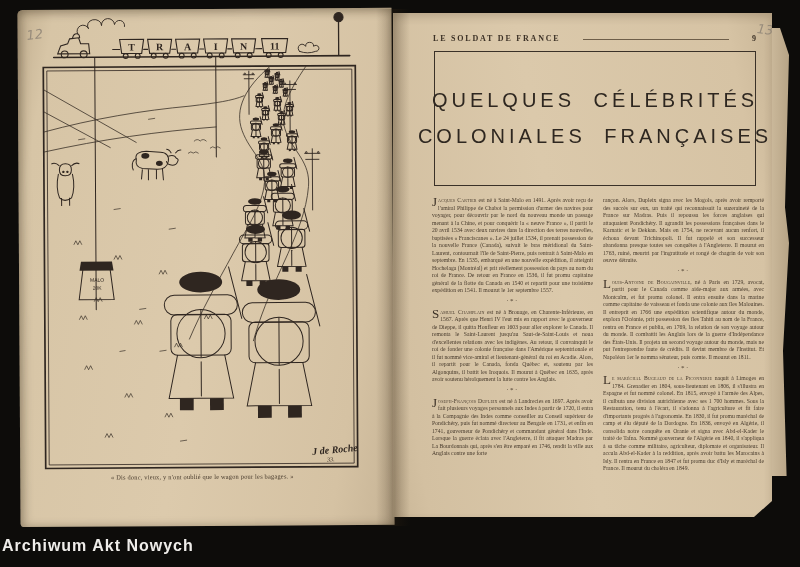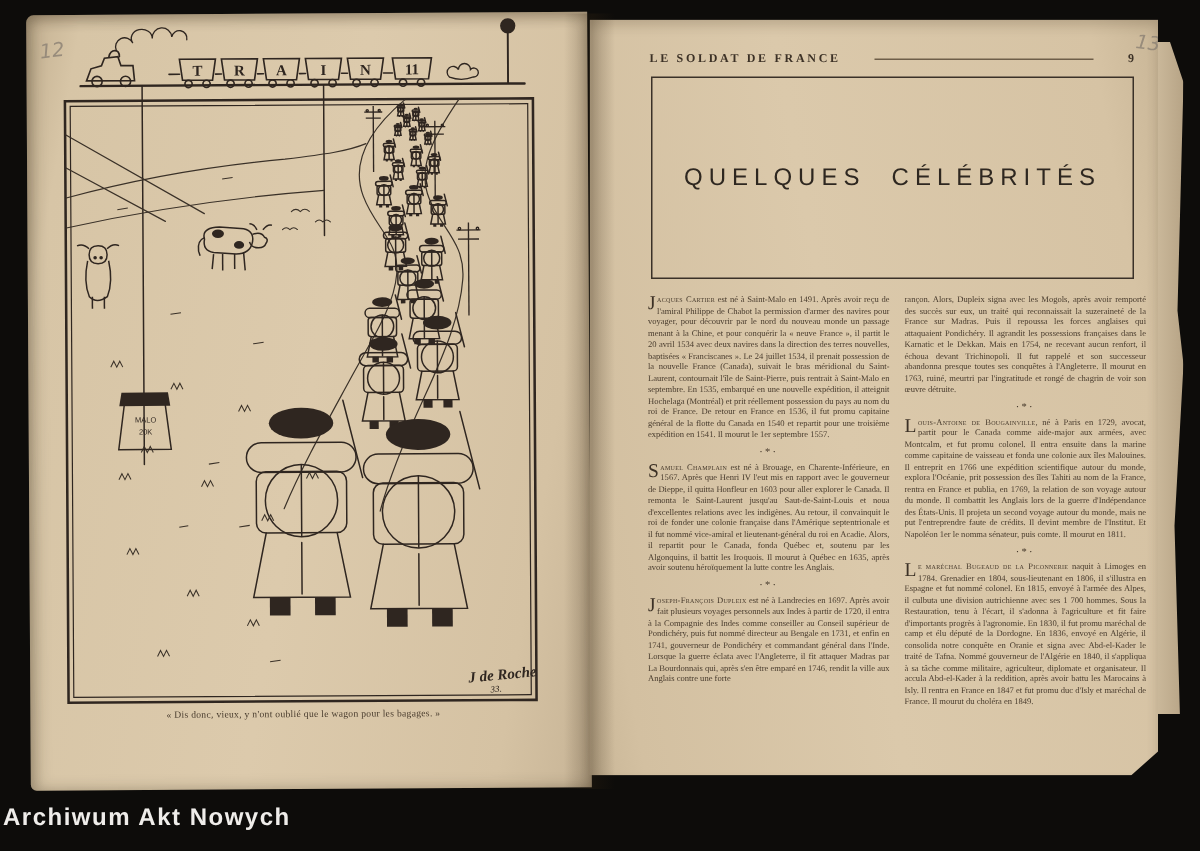--- a/index.html
+++ b/index.html
@@ -59,21 +59,21 @@
   }
   .rp-rule{flex:1;height:1px;background:#6e5e49;margin-top:1px;}
   .rp-pagenum{font:700 8px "Liberation Serif",serif;color:#3c3126;}
 
   .title-box{
     position:absolute;left:41px;top:38px;width:322px;height:135px;
     border:1.4px solid #3a3128;box-sizing:border-box;
     display:flex;flex-direction:column;align-items:center;justify-content:center;gap:13px;
   }
   .title-line{
-    font-family:"Liberation Sans",sans-serif;font-size:16px;font-weight:400;
+    font-family:"Liberation Sans",sans-serif;font-size:20px;font-weight:400;
     letter-spacing:4px;word-spacing:9px;color:#2e2720;white-space:nowrap;
   }
 
   .col{
     position:absolute;top:184px;width:161px;height:324px;overflow:hidden;
     font-size:5.7px;line-height:7.5px;text-align:justify;color:#473a2c;
   }
   .col-l{left:39px;}
   .col-r{left:210px;}
   .art{margin:0;}
@@ -324,20 +324,21 @@
     <div class="pencil pencil-13">13</div>
 
     <div class="rp-header">
       <span class="rp-journal">LE SOLDAT DE FRANCE</span>
       <span class="rp-rule"></span>
       <span class="rp-pagenum">9</span>
     </div>
 
     <div class="title-box">
       <div class="title-line">QUELQUES CÉLÉBRITÉS</div>
+      <div class="title-line">COLONIALES FRANÇAISES</div>
     </div>
 
     <div class="col col-l">
       <p class="art"><span class="dc">J</span><span class="nm">acques Cartier</span><span> est né à Saint-Malo en 1491. Après avoir reçu de l'amiral Philippe de Chabot la permission d'armer des navires pour voyager, pour découvrir par le nord du nouveau monde un passage menant à la Chine, et pour conquérir la « neuve France », il partit le 20 avril 1534 avec deux navires dans la direction des terres nouvelles, baptisées « Franciscanes ». Le 24 juillet 1534, il prenait possession de la nouvelle France (Canada), suivait le bras méridional du Saint-Laurent, contournait l'île de Saint-Pierre, puis rentrait à Saint-Malo en septembre. En 1535, embarqué en une nouvelle expédition, il atteignit Hochelaga (Montréal) et prit réellement possession du pays au nom du roi de France. De retour en France en 1536, il fut promu capitaine général de la flotte du Canada en 1540 et repartit pour une troisième expédition en 1541. Il mourut le 1er septembre 1557.</span></p>
       <div class="sep">·*·</div>
       <p class="art"><span class="dc">S</span><span class="nm">amuel Champlain</span><span> est né à Brouage, en Charente-Inférieure, en 1567. Après que Henri IV l'eut mis en rapport avec le gouverneur de Dieppe, il quitta Honfleur en 1603 pour aller explorer le Canada. Il remonta le Saint-Laurent jusqu'au Saut-de-Saint-Louis et noua d'excellentes relations avec les indigènes. Au retour, il convainquit le roi de fonder une colonie française dans l'Amérique septentrionale et il fut nommé vice-amiral et lieutenant-général du roi en Acadie. Alors, il repartit pour le Canada, fonda Québec et, soutenu par les Algonquins, il battit les Iroquois. Il mourut à Québec en 1635, après avoir soutenu héroïquement la lutte contre les Anglais.</span></p>
       <div class="sep">·*·</div>
       <p class="art"><span class="dc">J</span><span class="nm">oseph-François Dupleix</span><span> est né à Landrecies en 1697. Après avoir fait plusieurs voyages personnels aux Indes à partir de 1720, il entra à la Compagnie des Indes comme conseiller au Conseil supérieur de Pondichéry, puis fut nommé directeur au Bengale en 1731, et enfin en 1741, gouverneur de Pondichéry et commandant général dans l'Inde. Lorsque la guerre éclata avec l'Angleterre, il fit attaquer Madras par La Bourdonnais qui, après s'en être emparé en 1746, rendit la ville aux Anglais contre une forte</span></p>
     </div>
 

